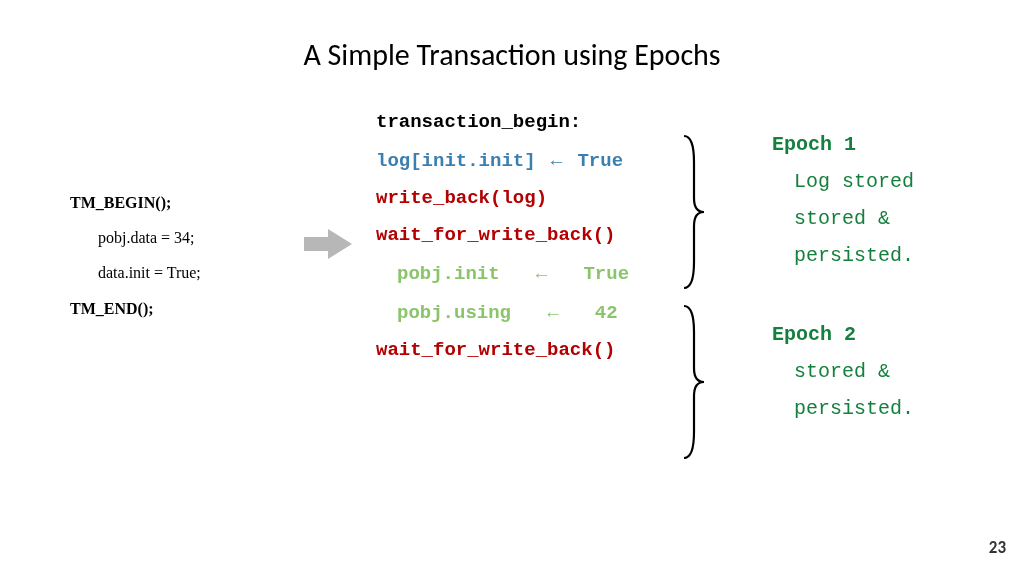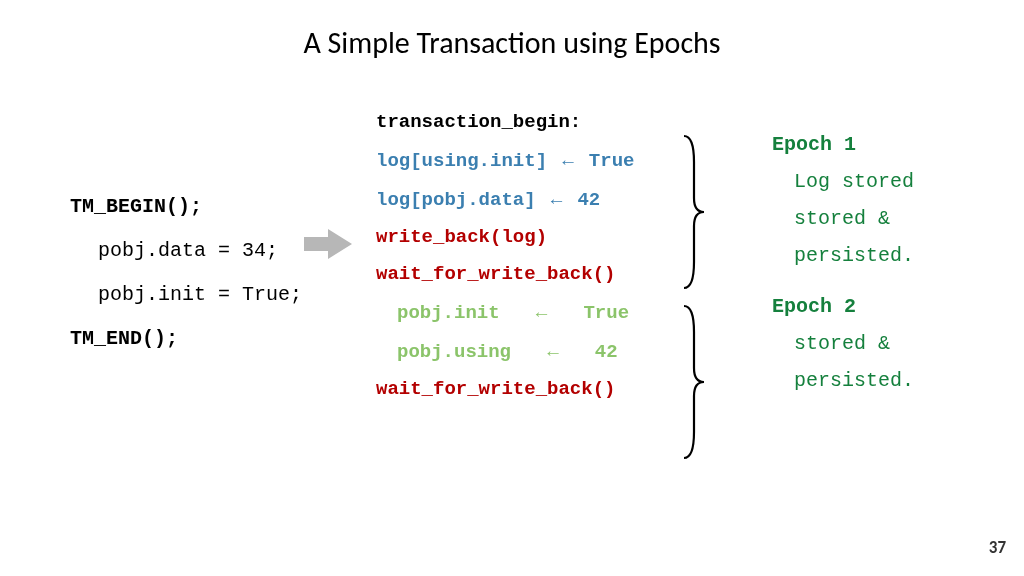--- a/index.html
+++ b/index.html
@@ -9,32 +9,33 @@
     background: #fff;
     font-family: Calibri, "Segoe UI", sans-serif;
     position: relative;
     overflow: hidden;
   }
   .title {
     text-align: center;
     font-size: 30px;
     font-weight: 400;
     color: #000;
-    margin-top: 24px;
+    margin-top: 36px;
   }
   .mono { font-family: Consolas, "Courier New", monospace; }
   .bold { font-weight: 700; }
 
   .left-code {
     position: absolute;
     left: 70px;
     top: 185px;
-    font-size: 20px;
+    font-size: 16px;
     line-height: 2.2;
     color: #000;
+    font-family: Liberation Serif, serif;
   }
   .left-code .indent { padding-left: 28px; }
 
   .arrow {
     position: absolute;
     left: 304px;
     top: 229px;
     width: 48px;
     height: 30px;
   }
@@ -65,60 +66,55 @@
   .epoch {
     position: absolute;
     left: 772px;
     font-size: 20px;
     line-height: 1.85;
     color: #15803d;
   }
   .epoch .heading { font-weight: 700; }
   .epoch .body { padding-left: 22px; font-weight: 400; }
   .epoch1 { top: 126px; }
-  .epoch2 { top: 288px; }
+  .epoch2 { top: 316px; }
 
   .pagenum {
     position: absolute;
     right: 18px;
     bottom: 18px;
     font-size: 17px;
     font-weight: 700;
     color: #333;
   }
 </style>
 </head>
 <body>
 
 <h1 class="title">A Simple Transaction using Epochs</h1>
 
 <div class="left-code mono">
   <div class="bold">TM_BEGIN();</div>
   <div class="indent">pobj.data = 34;</div>
-  <div class="indent">pobj.init = True;</div>
+  <div class="indent">data.init = True;</div>
   <div class="bold">TM_END();</div>
 </div>
 
 <div class="arrow">
   <svg viewBox="0 0 48 30" width="48" height="30">
     <polygon points="0,8 24,8 24,0 48,15 24,30 24,22 0,22" fill="#b7b7b7"></polygon>
   </svg>
 </div>
 
 <div class="mid-code mono">
   <div class="black">transaction_begin:</div>
   <div>
-    <span class="blue">log[using.init]</span>
+    <span class="blue">log[init.init]</span>
     <span class="blue larr">←</span>
     <span class="blue">True</span>
-  </div>
-  <div>
-    <span class="blue">log[pobj.data]</span>
-    <span class="blue larr">←</span>
-    <span class="blue">42</span>
   </div>
   <div class="red">write_back(log)</div>
   <div class="red">wait_for_write_back()</div>
   <div>
     <span class="green">pobj.init</span>
     <span class="green larr">←</span>
     <span class="green">True</span>
   </div>
   <div>
     <span class="green">pobj.using</span>
@@ -145,13 +141,13 @@
   <div class="body">stored &amp;</div>
   <div class="body">persisted.</div>
 </div>
 
 <div class="epoch epoch2 mono">
   <div class="heading">Epoch 2</div>
   <div class="body">stored &amp;</div>
   <div class="body">persisted.</div>
 </div>
 
-<div class="pagenum">37</div>
+<div class="pagenum">23</div>
 
 </body></html>

